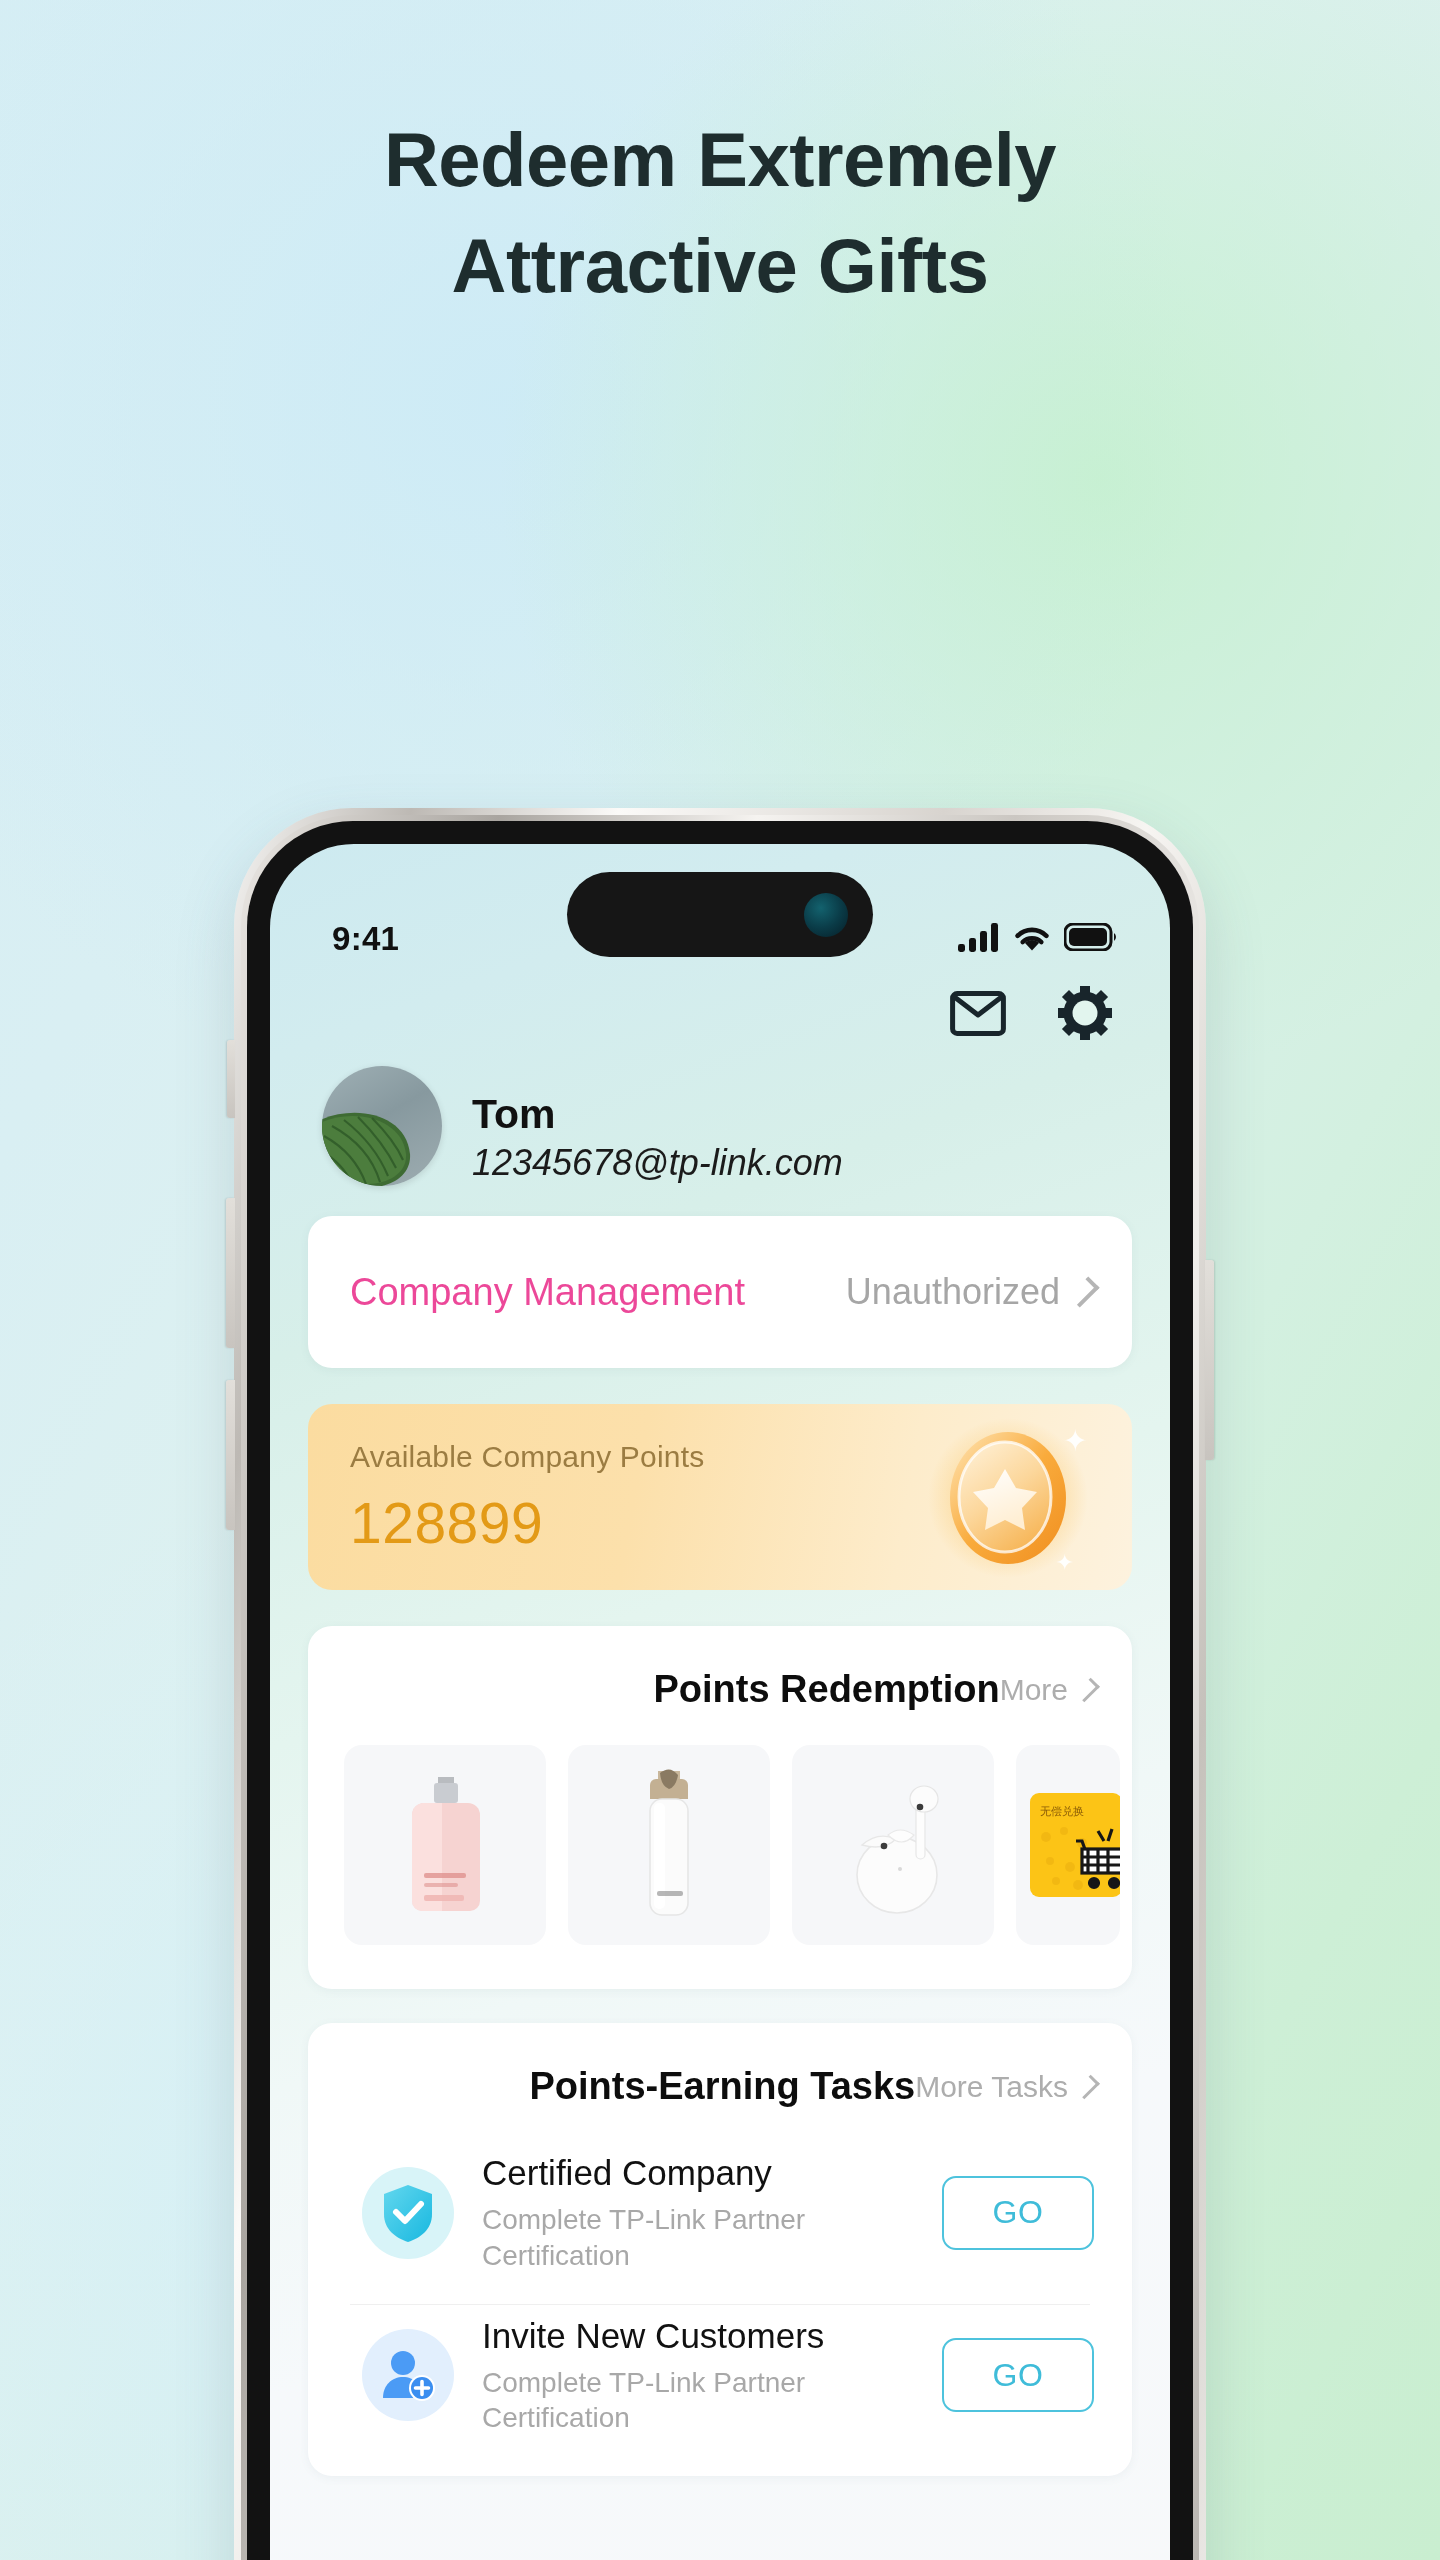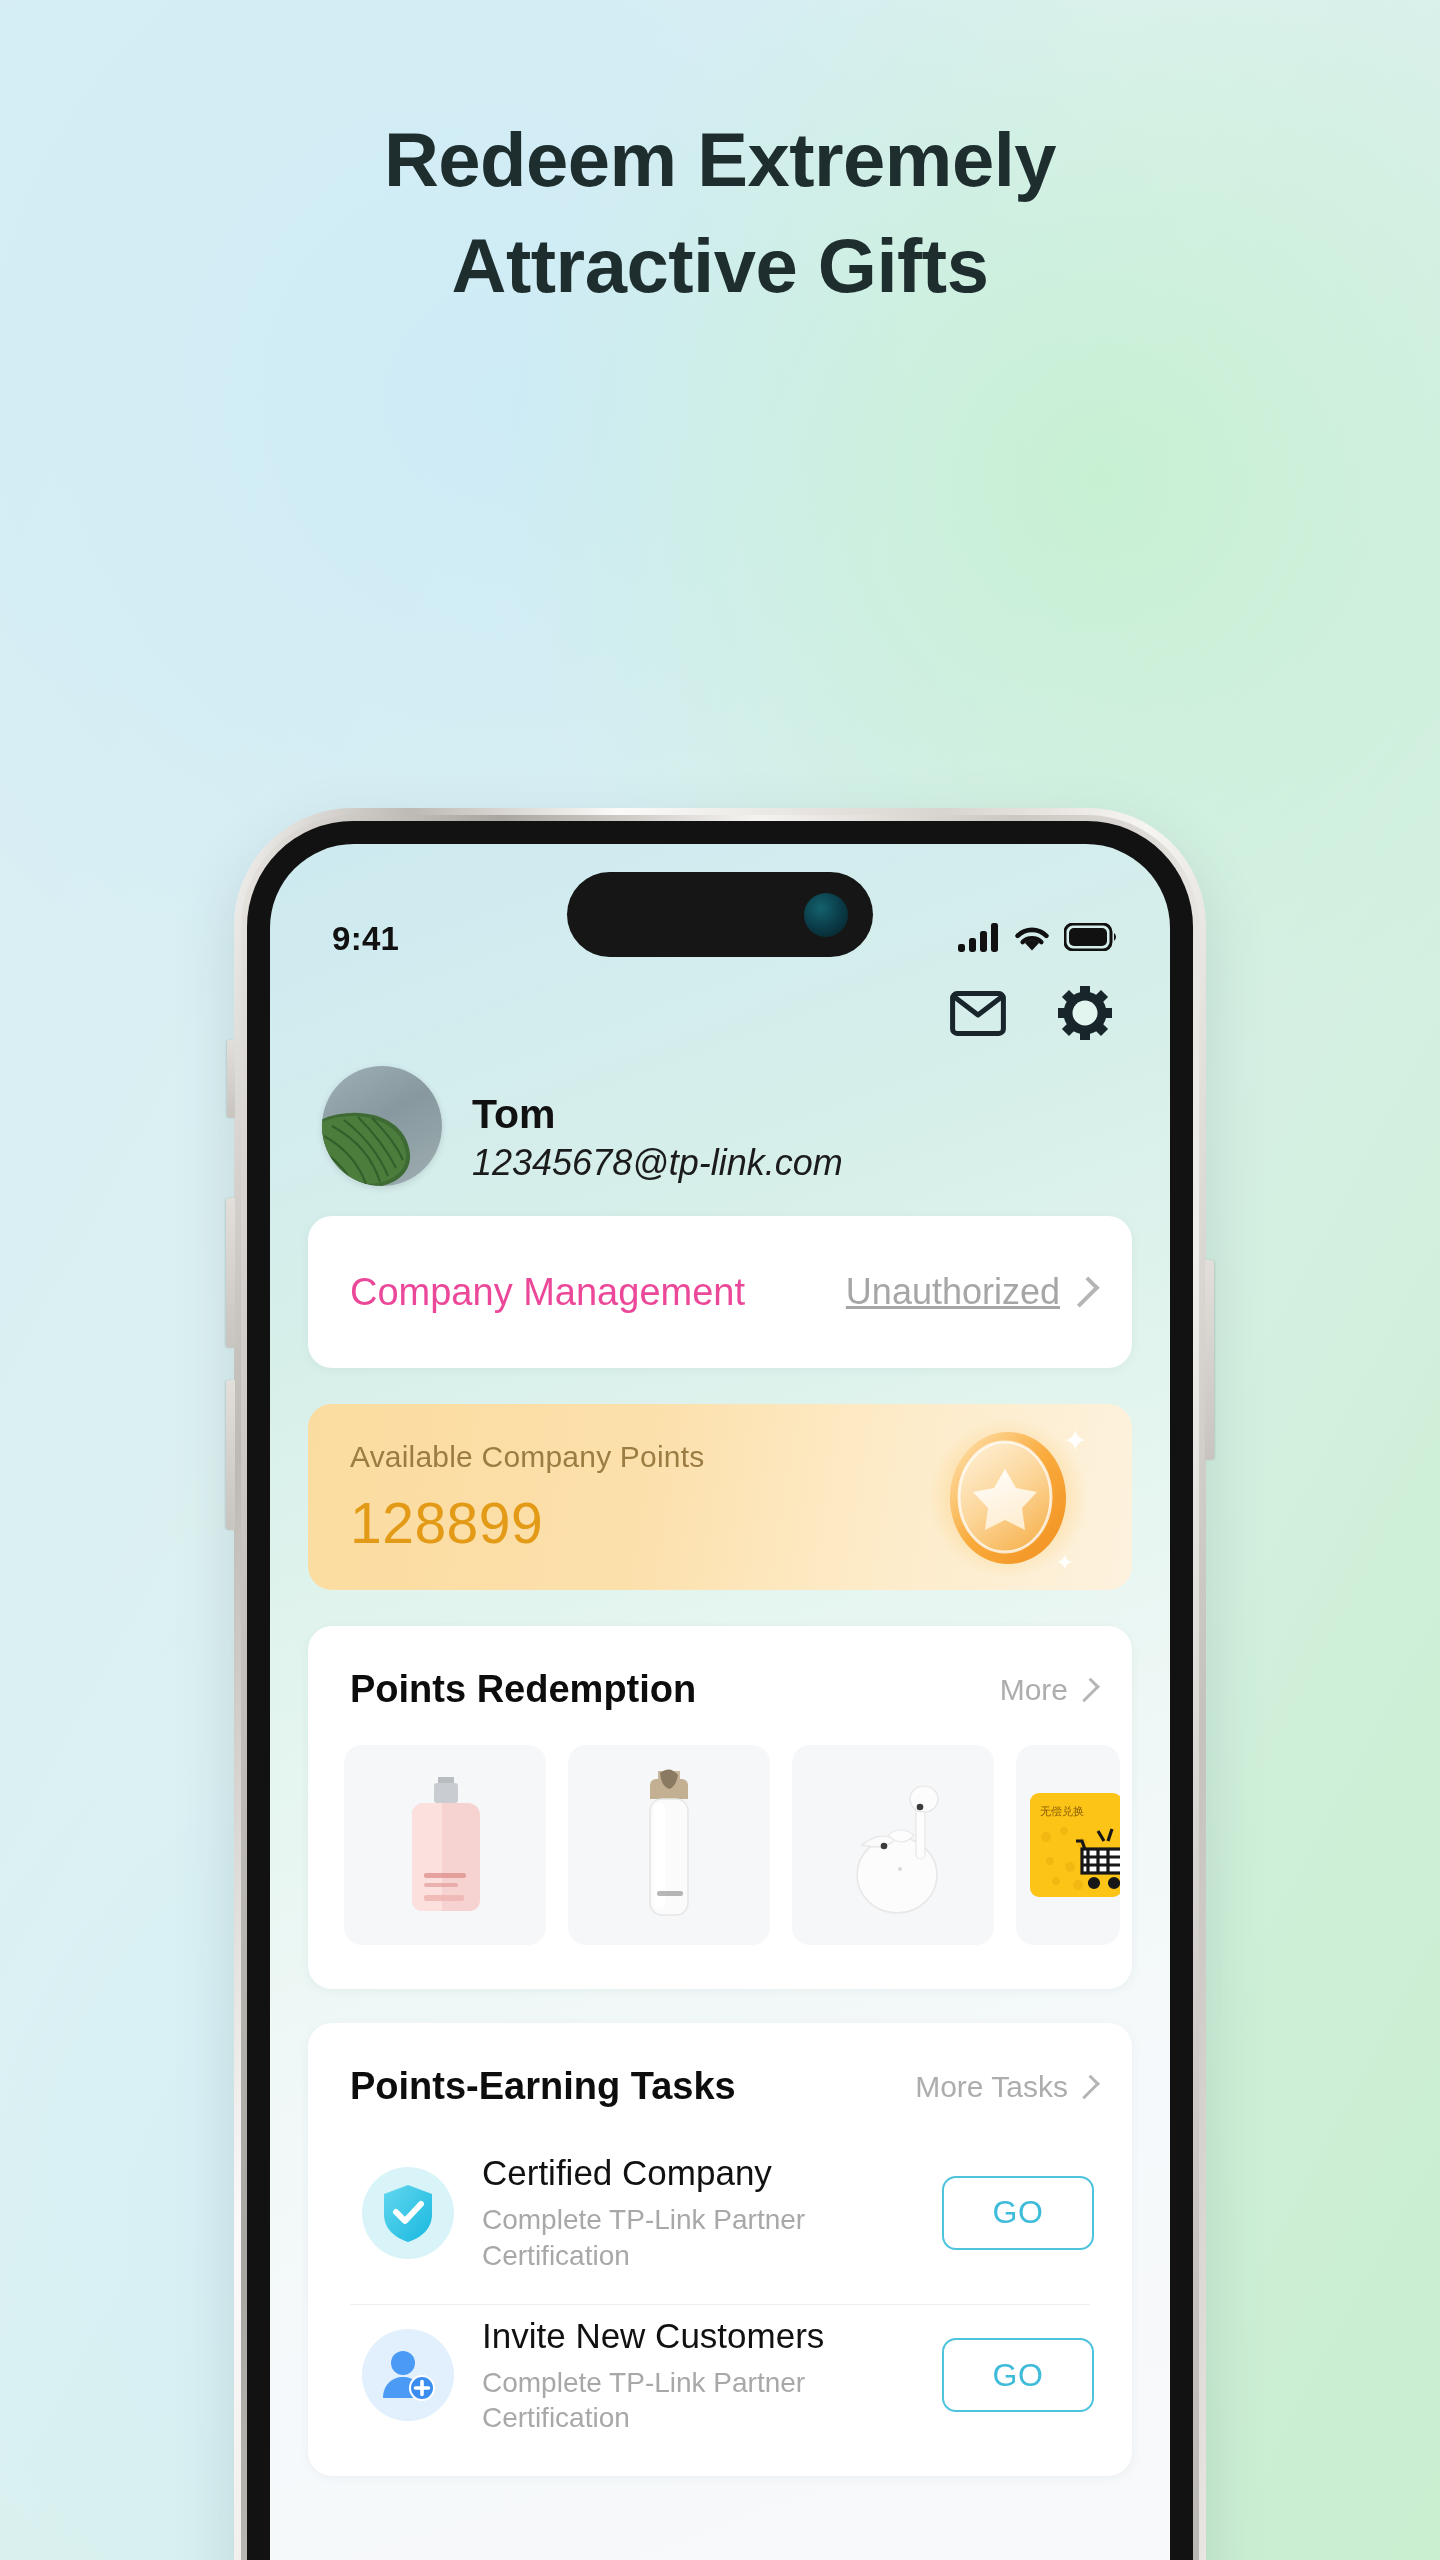--- a/index.html
+++ b/index.html
@@ -207,21 +207,21 @@
     display: flex;
     align-items: center;
     justify-content: space-between;
     height: 152px;
     padding: 0 40px 0 42px;
     margin-bottom: 36px;
     cursor: pointer;
   }
   .row-company-label { font-size: 38px; color: #ec4899; }
   .row-company-right { display: flex; align-items: center; gap: 16px; }
-  .row-company-value { font-size: 36px; color: #a6a6a6; text-decoration: underline; }
+  .row-company-value { font-size: 36px; color: #a6a6a6; }
 
   .chev {
     width: 16px; height: 28px;
     border-right: 4px solid #b5b5b5;
     border-top: 4px solid #b5b5b5;
     transform: rotate(45deg);
   }
   .chev-sm {
     width: 13px; height: 22px;
     border-right: 3.5px solid #b5b5b5;
@@ -260,21 +260,21 @@
     opacity: 0.95;
     line-height: 1;
   }
   .spark.s1 { right: 6px; top: 10px; font-size: 30px; }
   .spark.s2 { right: 20px; bottom: 4px; font-size: 22px; }
 
   .section-card { margin-bottom: 34px; padding: 0; overflow: hidden; }
   .section-head {
     display: flex;
     align-items: center;
-    justify-content: space-between;
+    justify-content: flex-end;
     padding: 42px 38px 34px 42px;
   }
   .section-title { font-size: 38px; font-weight: 700; color: #0d0d0d; }
   .section-more { display: flex; align-items: center; gap: 13px; cursor: pointer; }
   .section-more-label { font-size: 30px; color: #adadad; }
 
   .products {
     display: flex;
     gap: 22px;
     padding: 0 36px 44px 36px;

